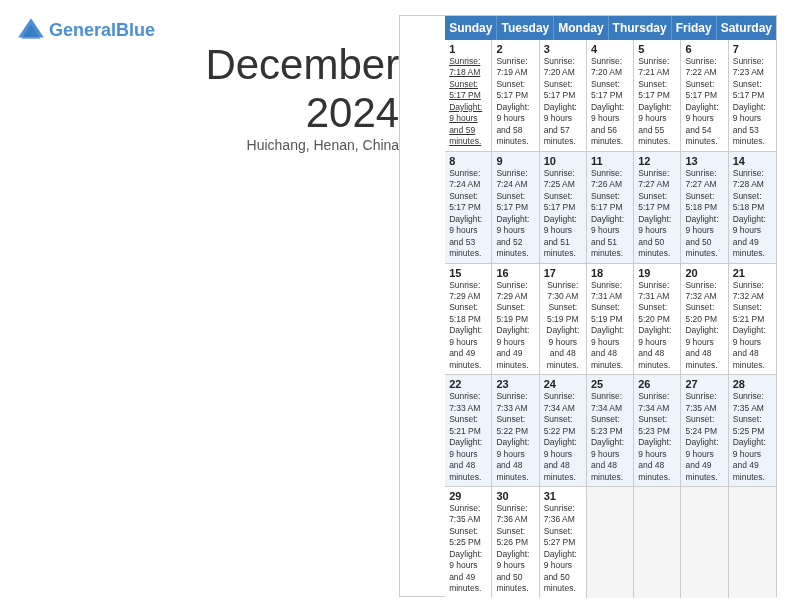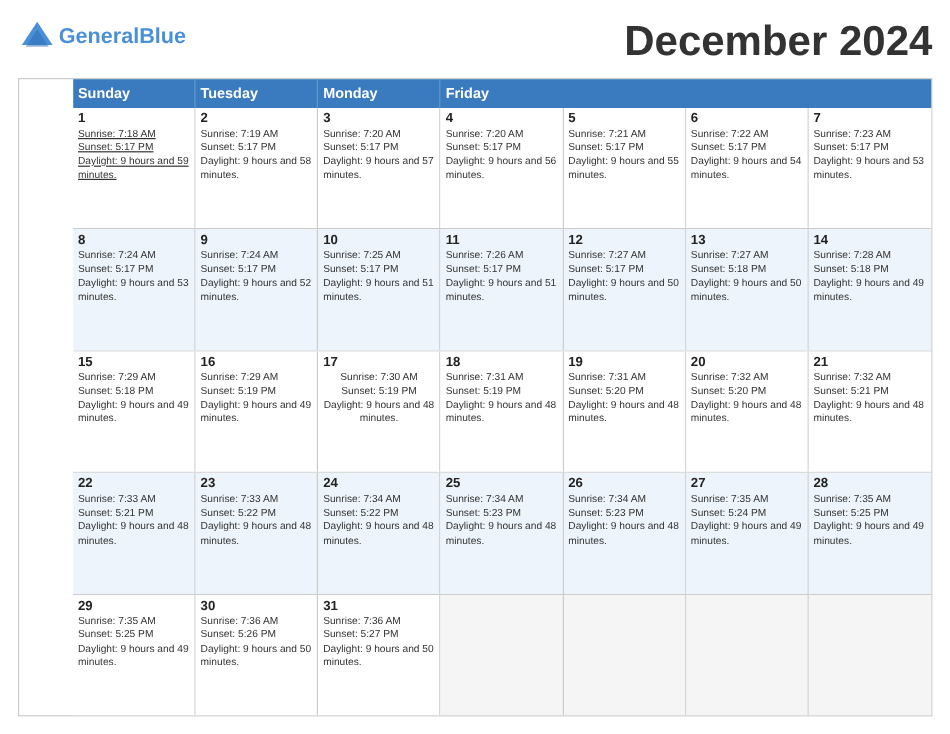--- a/index.html
+++ b/index.html
@@ -8,21 +8,21 @@
       height: 612px;
       font-family: Arial, sans-serif;
       background: #fff;
       overflow: hidden;
     }
     .page {
       width: 792px;
       height: 612px;
       padding: 15px;
       display: flex;
-      flex-direction: column;
+      flex-direction: row;
     }
     .header {
       display: flex;
       justify-content: space-between;
       align-items: flex-start;
       margin-bottom: 10px;
     }
     .logo {
       display: flex;
       align-items: center;
@@ -38,23 +38,24 @@
     }
     .logo-icon {
       width: 32px;
       height: 32px;
       margin-right: 2px;
     }
     .title-block {
       text-align: right;
     }
     .month-title {
-      font-size: 35px;
-      font-weight: bold;
+      font-size: 42px;
+      font-weight: normal;
       color: #333;
+      margin-top: 26px;
     }
     .location {
       font-size: 14px;
       color: #555;
     }
     .calendar {
       flex: 1;
       display: flex;
       flex-direction: column;
       border: 1px solid #ccc;
@@ -128,29 +129,32 @@
       <svg class="logo-icon" viewBox="0 0 40 40">
         <polygon points="20,4 36,28 4,28" fill="#4a90d9"></polygon>
         <polygon points="20,12 32,30 8,30" fill="#2a6ab0" opacity="0.5"></polygon>
       </svg>
       <div class="logo-text">
         <div><span>General</span><span style="color:#4a90d9">Blue</span></div>
       </div>
     </div>
     <div class="title-block">
       <div class="month-title">December 2024</div>
+      <div class="location">Huichang, Henan, China</div>
     </div>
   </div>
 
   <div class="calendar">
     <div class="calendar-header">
     <div class="day-name">Sunday</div>
         <div class="day-name">Tuesday</div>
         <div class="day-name">Monday</div>
+        <div class="day-name">Thursday</div>
         <div class="day-name">Friday</div>
+        <div class="day-name">Saturday</div>
       </div>
     <div class="calendar-body">
     <div class="calendar-row">
           <div class="calendar-cell">
             <div class="cell-date">1</div>
             <div class="cell-info" style="white-space: pre-line; text-decoration: underline;">Sunrise: 7:18 AM
 Sunset: 5:17 PM
 Daylight: 9 hours and 59 minutes.</div>
           </div>
           <div class="calendar-cell">

